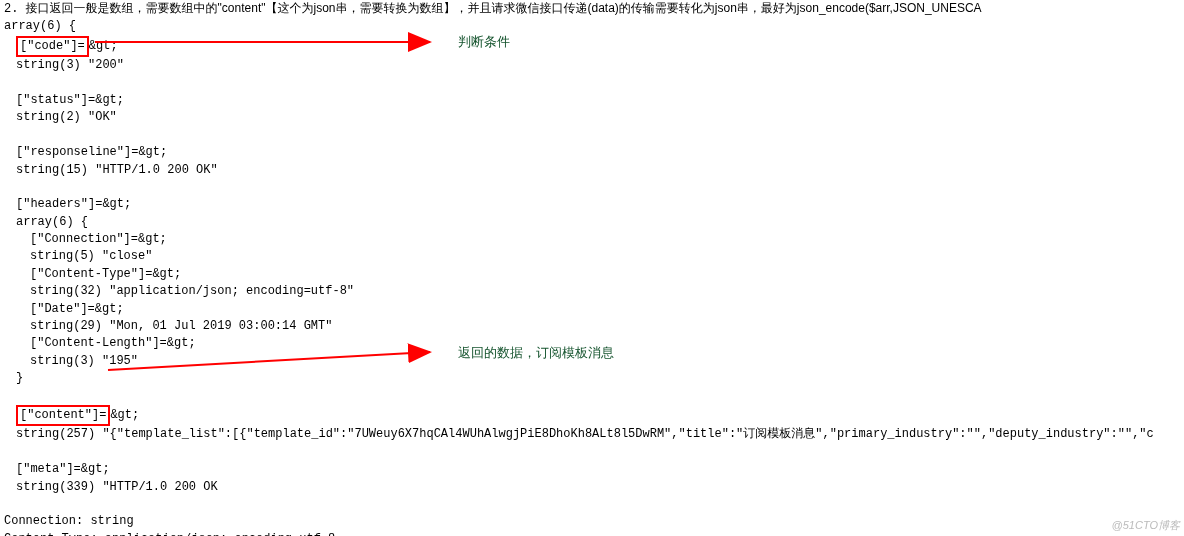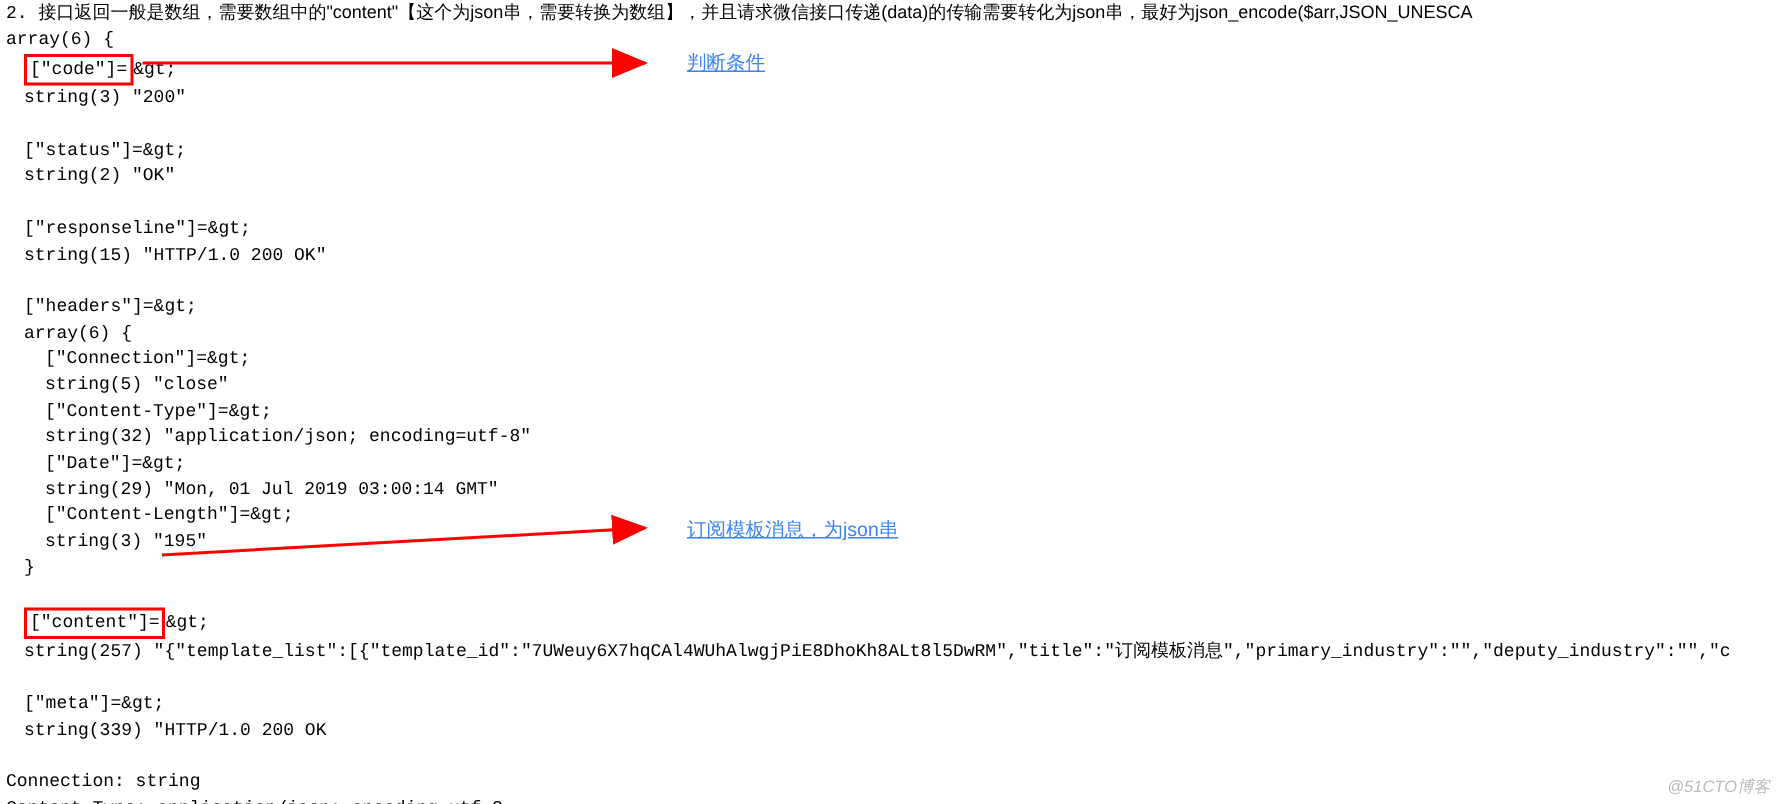--- a/index.html
+++ b/index.html
@@ -19,21 +19,21 @@
     .intro { padding-left:4px; }
     .code { padding-left:4px; }
     .ind1 { padding-left:16px; }
     .ind2 { padding-left:30px; }
     .box {
       border:2px solid #ff0000;
       display:inline-block;
       padding:0 2px;
       position:relative;
     }
-    .redtxt { color:#3b82f6; font-family:"Microsoft YaHei","SimSun",sans-serif; font-size:13px;text-decoration:underline; }
+    .redtxt { color:#14532d; font-family:"Microsoft YaHei","SimSun",sans-serif; font-size:13px; }
     .anno { position:absolute; }
     .watermark {
       position:absolute; right:4px; bottom:2px;
       color:#bbb; font-size:11px;
       font-family:"Microsoft YaHei",sans-serif;
       font-style:italic;
     }
     svg { position:absolute; top:0; left:0; pointer-events:none; }
   </style>
 </head>
@@ -72,21 +72,21 @@
 </div>
 <div class="code ind1">string(257) "{"template_list":[{"template_id":"7UWeuy6X7hqCAl4WUhAlwgjPiE8DhoKh8ALt8l5DwRM","title":"订阅模板消息","primary_industry":"","deputy_industry":"","c</div>
 <div class="code ind1">&nbsp;</div>
 <div class="code ind1">["meta"]=&amp;gt;</div>
 <div class="code ind1">string(339) "HTTP/1.0 200 OK</div>
 <div class="code">&nbsp;</div>
 <div class="code">Connection: string</div>
 <div class="code">Content-Type: application/json; encoding=utf-8</div>
 
 <div class="anno redtxt" style="left:458px; top:33px;">判断条件</div>
-<div class="anno redtxt" style="left:458px; top:344px;">订阅模板消息，为json串</div>
+<div class="anno redtxt" style="left:458px; top:344px;">返回的数据，订阅模板消息</div>
 
 <svg width="1184" height="536">
   <defs>
     <marker id="ah" markerWidth="12" markerHeight="10" refX="11" refY="5" orient="auto">
       <path d="M0,0 L12,5 L0,10 Z" fill="#ff0000"></path>
     </marker>
   </defs>
   <line x1="95" y1="42" x2="430" y2="42" stroke="#ff0000" stroke-width="2" marker-end="url(#ah)"></line>
   <line x1="108" y1="370" x2="430" y2="352" stroke="#ff0000" stroke-width="2" marker-end="url(#ah)"></line>
 </svg>

